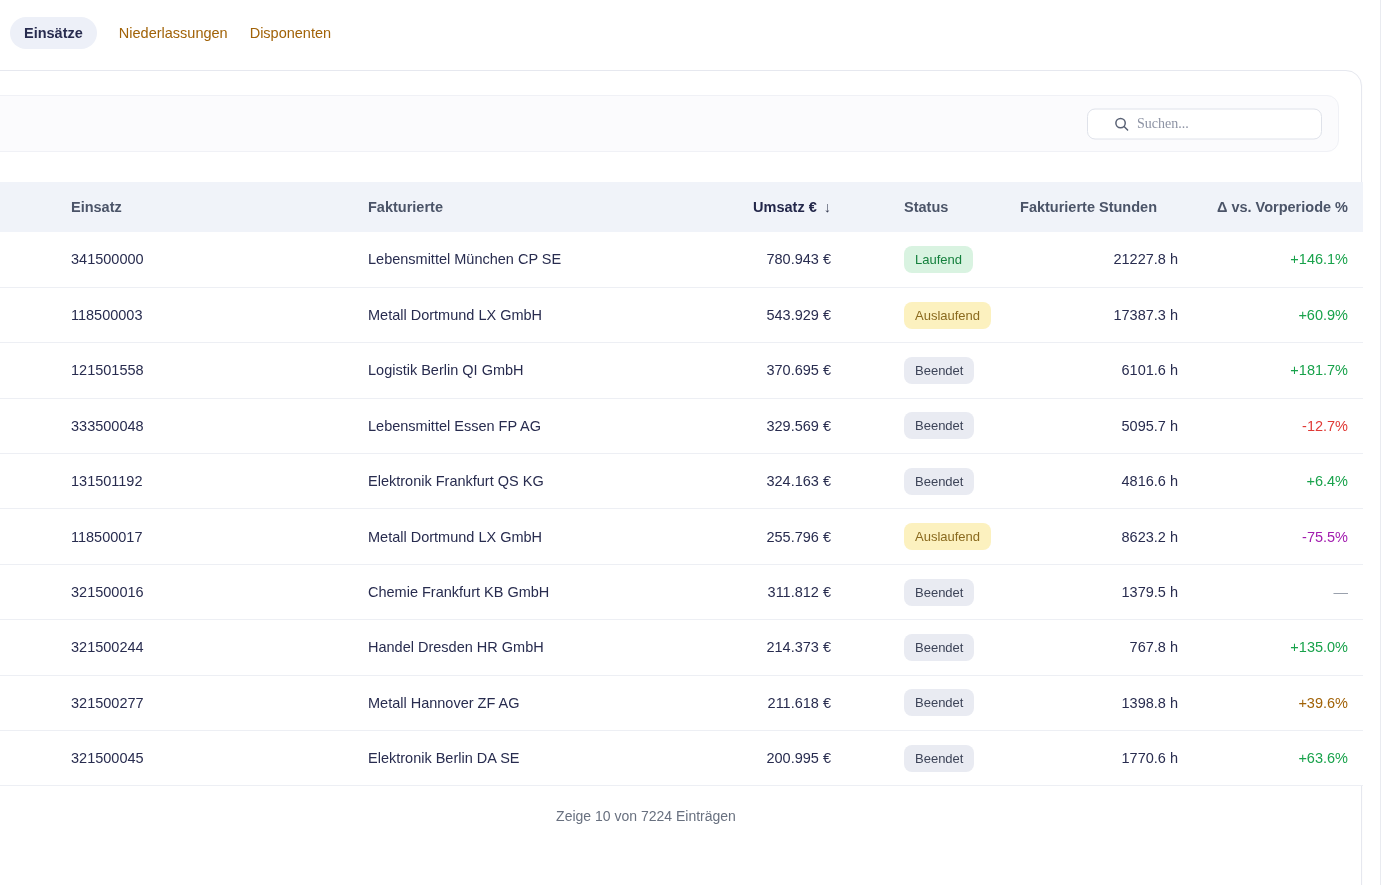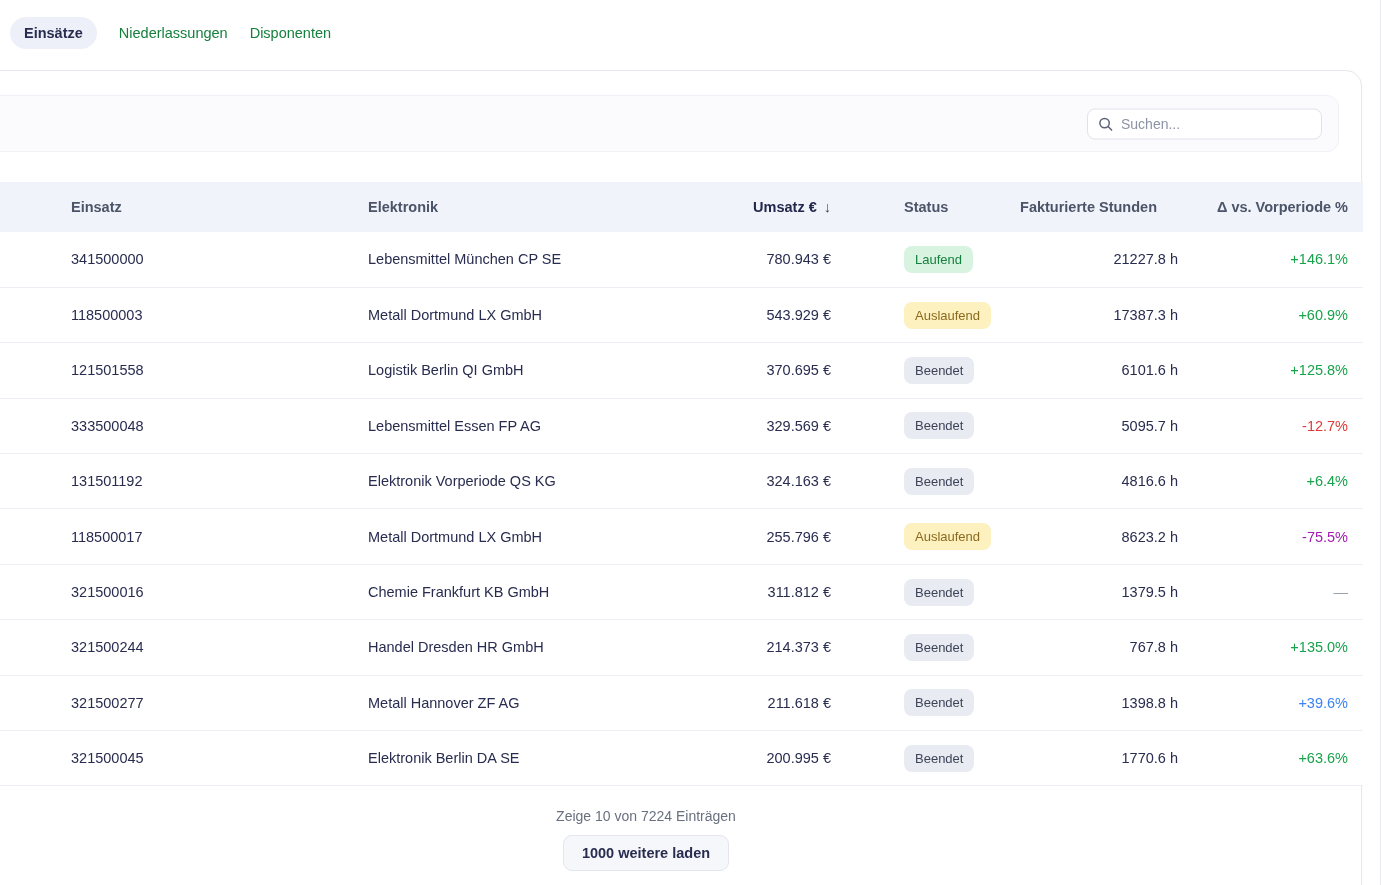--- a/index.html
+++ b/index.html
@@ -18,21 +18,21 @@
     top: 17px; left: 10px;
     display: flex;
     align-items: center;
     gap: 22px;
   }
   .tab {
     border: none;
     background: transparent;
     font-family: inherit;
     font-size: 14.5px;
-    color: #15803d;
+    color: #a16207;
     padding: 8px 0;
     border-radius: 999px;
     cursor: pointer;
     white-space: nowrap;
   }
   .tab.active {
     background: #edf0f8;
     color: #282c4f;
     font-weight: 700;
     padding: 8px 14px;
@@ -65,22 +65,23 @@
     top: 50%;
     right: 16px;
     transform: translateY(-50%);
     width: 235px;
     height: 31px;
     background: #ffffff;
     border: 1px solid #dfe2ea;
     border-radius: 8px;
     display: flex;
     align-items: center;
-    padding: 0 10px;
+    padding: 0 26px;
     gap: 8px;
+    font-family: Liberation Serif, serif;
   }
   .searchbox svg { flex: 0 0 auto; display: block; }
   .searchbox input {
     border: none;
     outline: none;
     background: transparent;
     font-family: inherit;
     font-size: 14px;
     color: #282c4f;
     width: 100%;
@@ -180,21 +181,21 @@
       <col style="width:437px">
         <col style="width:280px">
         <col style="width:183px">
       <col style="width:147px">
         <col style="width:200px">
         <col style="width:185px">
     </colgroup>
     <thead>
       <tr>
           <th class="c0">Einsatz</th>
-          <th class="c1">Elektronik</th>
+          <th class="c1">Fakturierte</th>
           <th class="c2 sorted">Umsatz €<span class="sort-arrow">↓</span></th>
           <th class="c3">Status</th>
           <th class="c4">Fakturierte Stunden</th>
           <th class="c5">Δ vs. Vorperiode %</th>
         </tr>
     </thead>
     <tbody>
         <tr>
           <td class="c0">341500000</td>
           <td class="c1">Lebensmittel München CP SE</td>
@@ -210,33 +211,33 @@
           <td class="c3"><span class="badge" style="background: rgb(252, 241, 191); color: rgb(138, 106, 30);">Auslaufend</span></td>
           <td class="c4">17387.3 h</td>
           <td class="c5" style="color: rgb(24, 162, 75);">+60.9%</td>
         </tr>
         <tr>
           <td class="c0">121501558</td>
           <td class="c1">Logistik Berlin QI GmbH</td>
           <td class="c2">370.695 €</td>
           <td class="c3"><span class="badge" style="background: rgb(233, 235, 242); color: rgb(61, 68, 88);">Beendet</span></td>
           <td class="c4">6101.6 h</td>
-          <td class="c5" style="color: rgb(24, 162, 75);">+125.8%</td>
+          <td class="c5" style="color: rgb(24, 162, 75);">+181.7%</td>
         </tr>
         <tr>
           <td class="c0">333500048</td>
           <td class="c1">Lebensmittel Essen FP AG</td>
           <td class="c2">329.569 €</td>
           <td class="c3"><span class="badge" style="background: rgb(233, 235, 242); color: rgb(61, 68, 88);">Beendet</span></td>
           <td class="c4">5095.7 h</td>
           <td class="c5" style="color: rgb(224, 58, 54);">-12.7%</td>
         </tr>
         <tr>
           <td class="c0">131501192</td>
-          <td class="c1">Elektronik Vorperiode QS KG</td>
+          <td class="c1">Elektronik Frankfurt QS KG</td>
           <td class="c2">324.163 €</td>
           <td class="c3"><span class="badge" style="background: rgb(233, 235, 242); color: rgb(61, 68, 88);">Beendet</span></td>
           <td class="c4">4816.6 h</td>
           <td class="c5" style="color: rgb(24, 162, 75);">+6.4%</td>
         </tr>
         <tr>
           <td class="c0">118500017</td>
           <td class="c1">Metall Dortmund LX GmbH</td>
           <td class="c2">255.796 €</td>
           <td class="c3"><span class="badge" style="background: rgb(252, 241, 191); color: rgb(138, 106, 30);">Auslaufend</span></td>
@@ -258,32 +259,31 @@
           <td class="c3"><span class="badge" style="background: rgb(233, 235, 242); color: rgb(61, 68, 88);">Beendet</span></td>
           <td class="c4">767.8 h</td>
           <td class="c5" style="color: rgb(24, 162, 75);">+135.0%</td>
         </tr>
         <tr>
           <td class="c0">321500277</td>
           <td class="c1">Metall Hannover ZF AG</td>
           <td class="c2">211.618 €</td>
           <td class="c3"><span class="badge" style="background: rgb(233, 235, 242); color: rgb(61, 68, 88);">Beendet</span></td>
           <td class="c4">1398.8 h</td>
-          <td class="c5" style="color: #3b82f6;">+39.6%</td>
+          <td class="c5" style="color: #a16207;">+39.6%</td>
         </tr>
         <tr>
           <td class="c0">321500045</td>
           <td class="c1">Elektronik Berlin DA SE</td>
           <td class="c2">200.995 €</td>
           <td class="c3"><span class="badge" style="background: rgb(233, 235, 242); color: rgb(61, 68, 88);">Beendet</span></td>
           <td class="c4">1770.6 h</td>
           <td class="c5" style="color: rgb(24, 162, 75);">+63.6%</td>
         </tr>
       </tbody>
   </table>
 
   <div class="table-footer">
     <div class="summary">Zeige 10 von 7224 Einträgen</div>
-    <button class="load-more">1000 weitere laden</button>
   </div>
 </section>
 
 <div class="page-divider"></div>
 
 </body></html>

